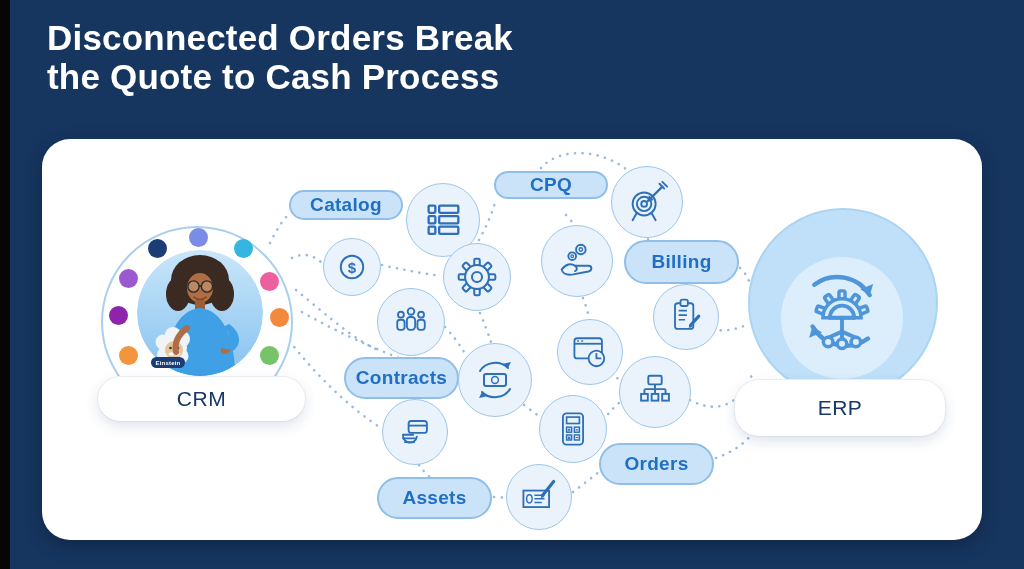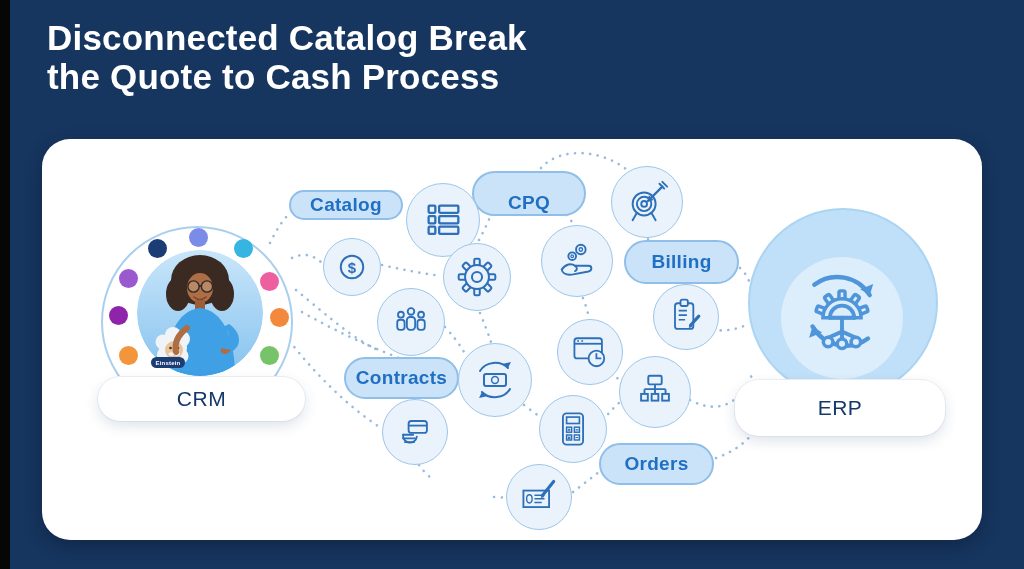--- a/index.html
+++ b/index.html
@@ -45,21 +45,21 @@
   .erp-inner{position:absolute;left:781px;top:257px;width:122px;height:122px;border-radius:50%;
              background:#DCEDFB;display:flex;align-items:center;justify-content:center;}
 </style>
 </head>
 <body>
 
 <div class="stage">
   <div class="letterbox"></div>
 
   <div class="title">
-    <div>Disconnected Catalog Break</div>
+    <div>Disconnected Orders Break</div>
     <div>the Quote to Cash Process</div>
   </div>
 
   <div class="card"></div>
 
   <svg class="connectors" viewBox="0 0 1024 569">
     <g fill="none" stroke="#93B7DB" stroke-width="2.6" stroke-linecap="round" stroke-dasharray="0.1 7.5" opacity="0.95">
       <path d="M270,243 Q280,222 291,212"></path>
       <path d="M292,258 Q308,250 322,263"></path>
       <path d="M296,290 C330,318 355,340 378,350"></path>
@@ -189,28 +189,31 @@
   <div class="einstein-badge">
     <span>Einstein</span>
   </div>
   <div class="pill-white" style="left:98px;top:377px;width:207px;height:44px;">
     <span>CRM</span>
   </div>
 
   <div class="pill-blue" style="left:289px;top:190px;width:114px;height:30px;">
     <span>Catalog</span>
   </div>
-  <div class="pill-blue" style="left:472px;top:171px;width:114px;height:45px;align-items:flex-end;">
+  <div class="pill-blue" style="left:494px;top:171px;width:114px;height:28px;">
     <span>CPQ</span>
   </div>
   <div class="pill-blue" style="left:624px;top:240px;width:115px;height:44px;">
     <span>Billing</span>
   </div>
   <div class="pill-blue" style="left:344px;top:357px;width:115px;height:42px;">
     <span>Contracts</span>
+  </div>
+  <div class="pill-blue" style="left:377px;top:477px;width:115px;height:42px;">
+    <span>Assets</span>
   </div>
   <div class="pill-blue" style="left:599px;top:443px;width:115px;height:42px;">
     <span>Orders</span>
   </div>
 
   <div class="icon-circle" style="left:406px;top:183px;width:74px;height:74px;">
     <svg width="46" height="46" viewBox="0 0 48 48" fill="none" stroke="#2D6FB8" stroke-width="2.4">
       <rect x="9" y="9" width="7" height="7.5" rx="1"></rect>
         <rect x="20" y="9" width="20" height="7.5" rx="1"></rect>
       <rect x="9" y="20" width="7" height="7.5" rx="1"></rect>

